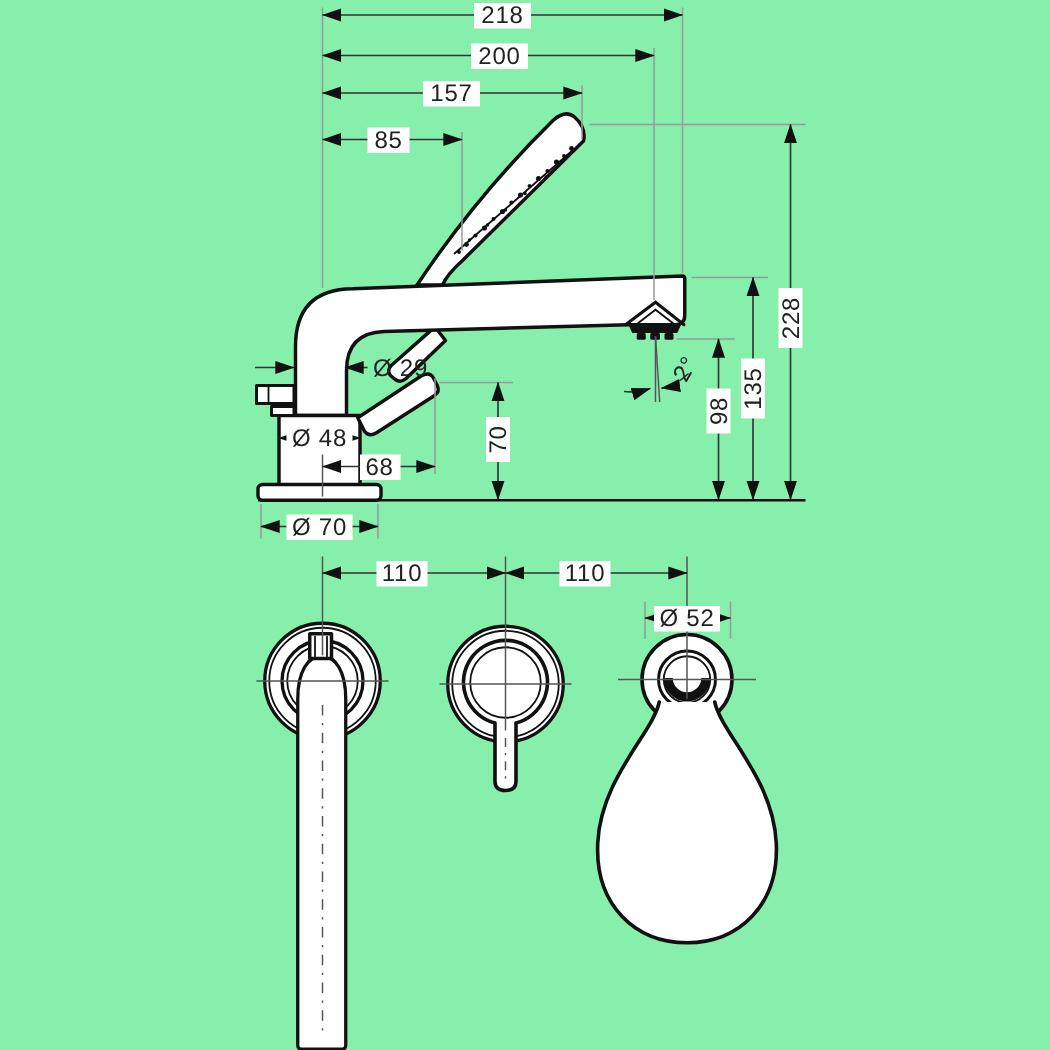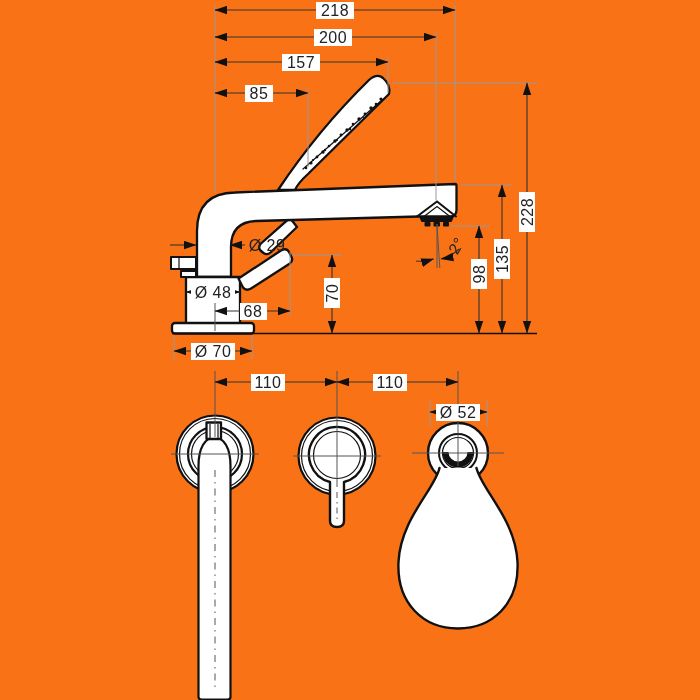--- a/index.html
+++ b/index.html
@@ -1,16 +1,16 @@
 <!DOCTYPE html>
 <html><head>
 <meta charset="utf-8">
 <style>
   html,body{margin:0;padding:0;background:#ffffff;}
-  .stage{position:relative;width:700px;height:700px;background:#f97316;overflow:hidden;
+  .stage{position:relative;width:700px;height:700px;background:#86efac;overflow:hidden;
          font-family:"Liberation Sans", sans-serif;}
   svg{display:block;}
   text{font-family:"Liberation Sans", sans-serif;font-size:16px;fill:#222;letter-spacing:0.5px;}
   .obj{fill:#ffffff;stroke:#111;stroke-width:2.3;stroke-linejoin:round;stroke-linecap:round;}
   .obj-thin{fill:none;stroke:#111;stroke-width:1.2;stroke-linecap:round;}
   .dim{stroke:#333;stroke-width:1.1;fill:none;}
   .ext{stroke:#999;stroke-width:1;fill:none;}
   .cl{stroke:#555;stroke-width:1;fill:none;}
   .mask{fill:#ffffff;stroke:none;}
   .ink{fill:#111;stroke:none;}

